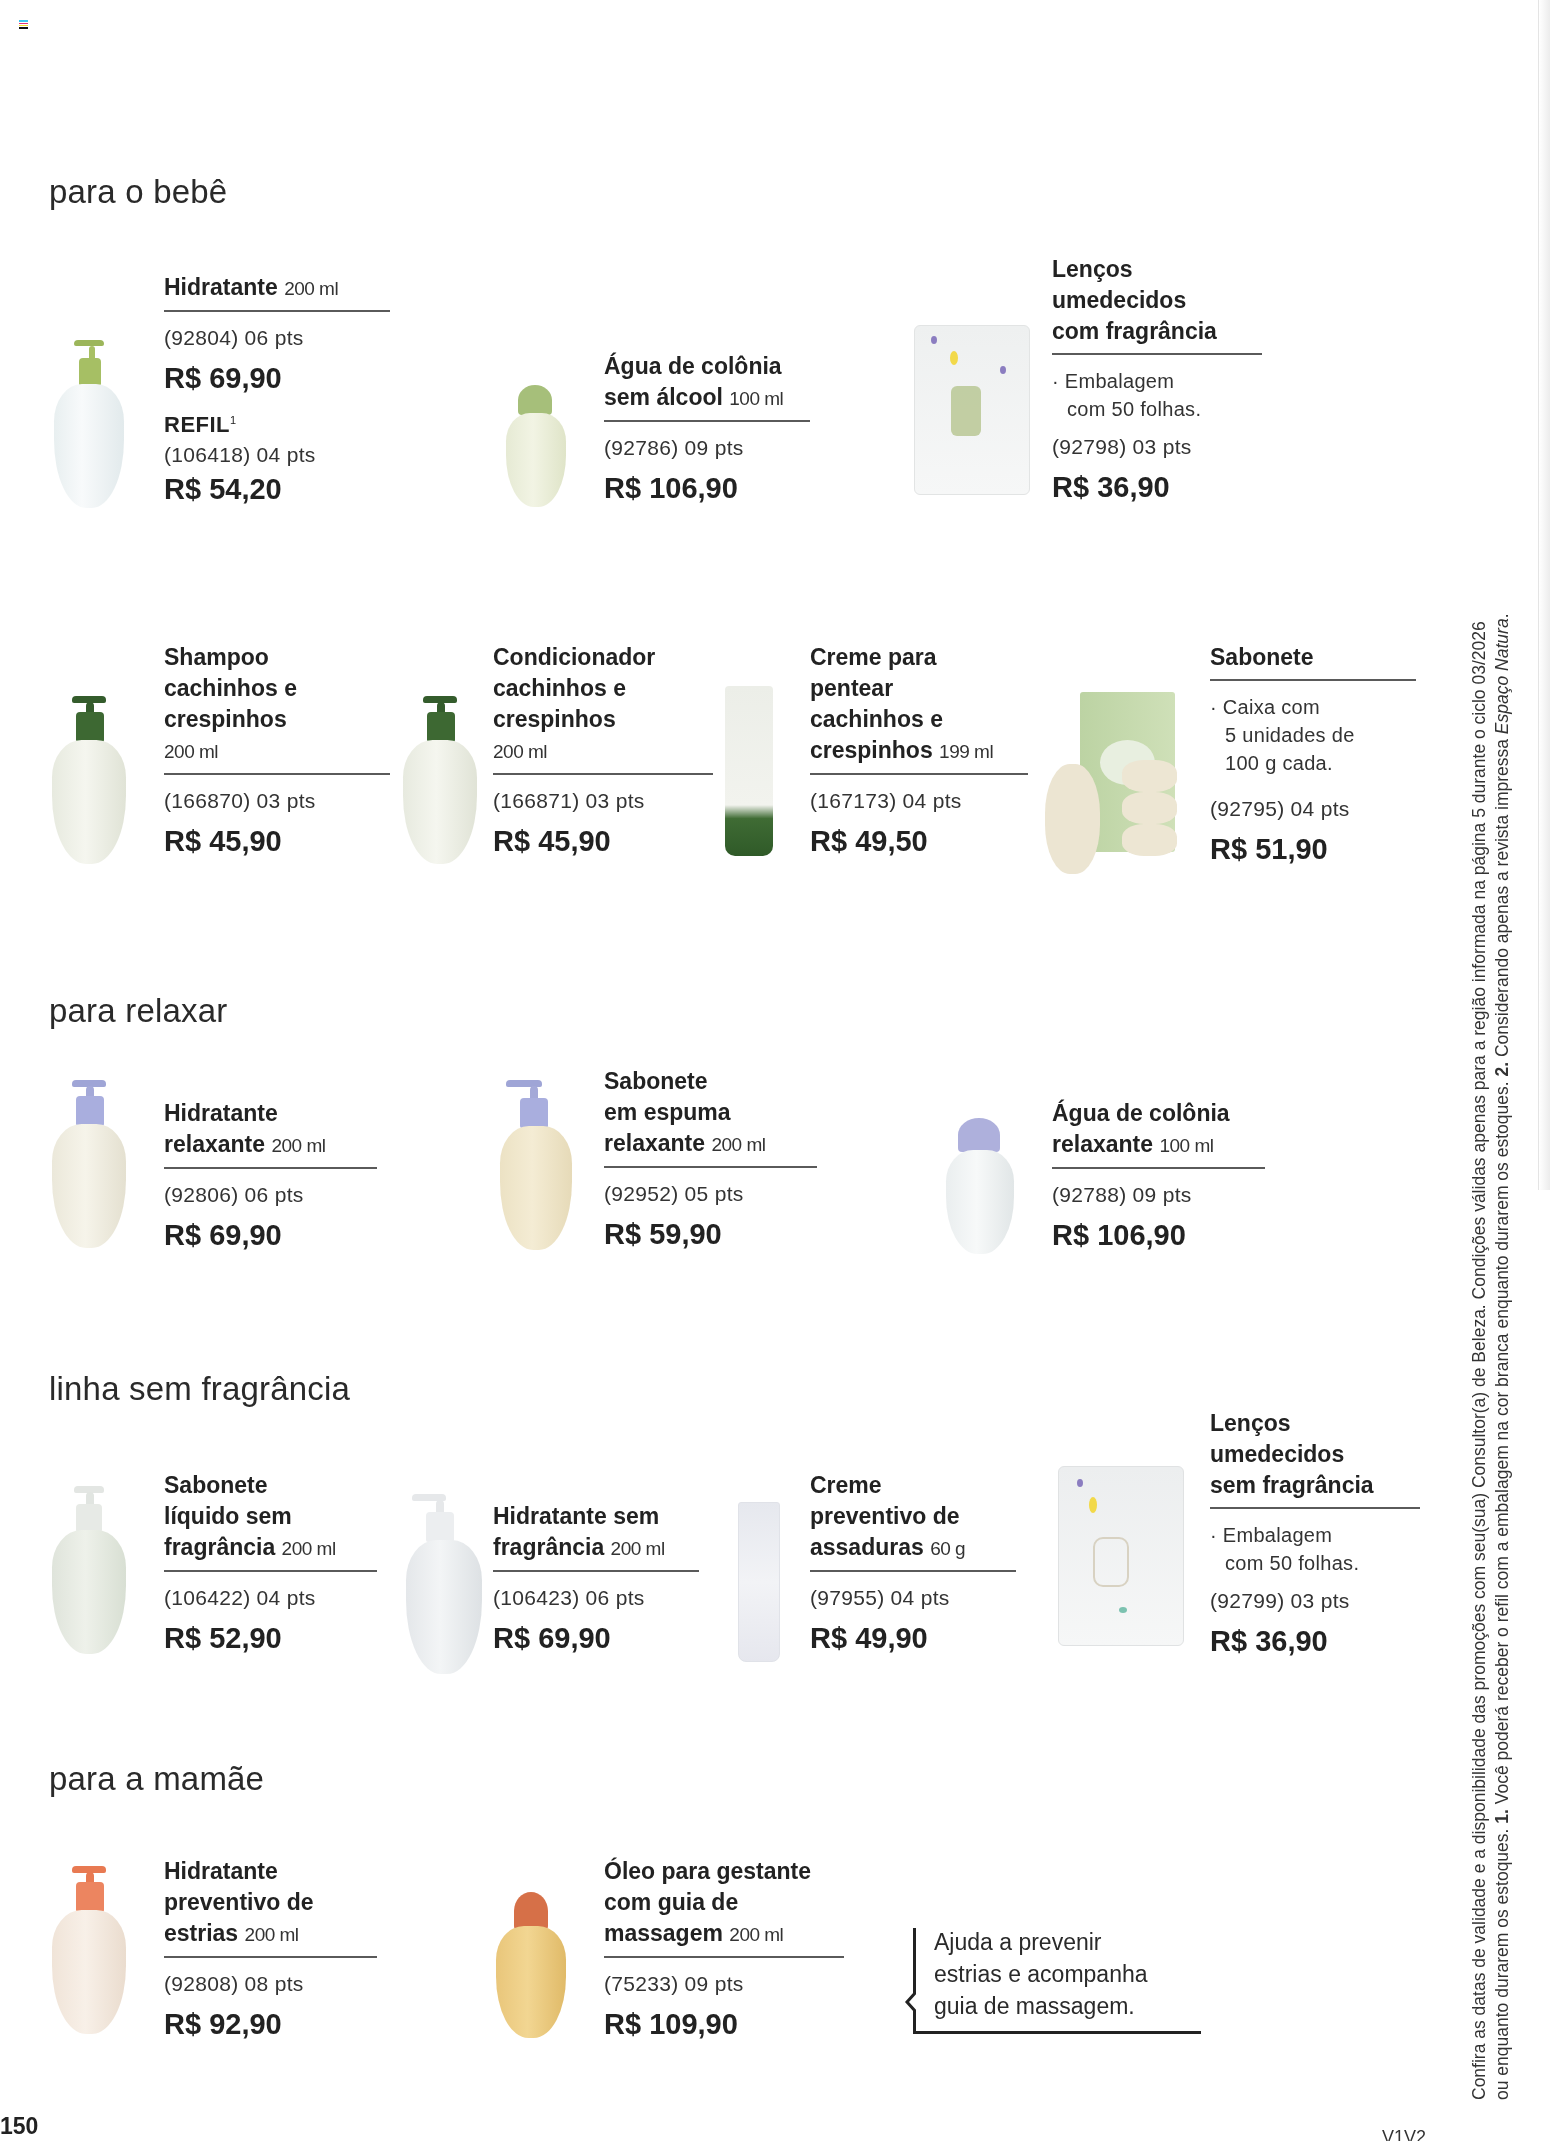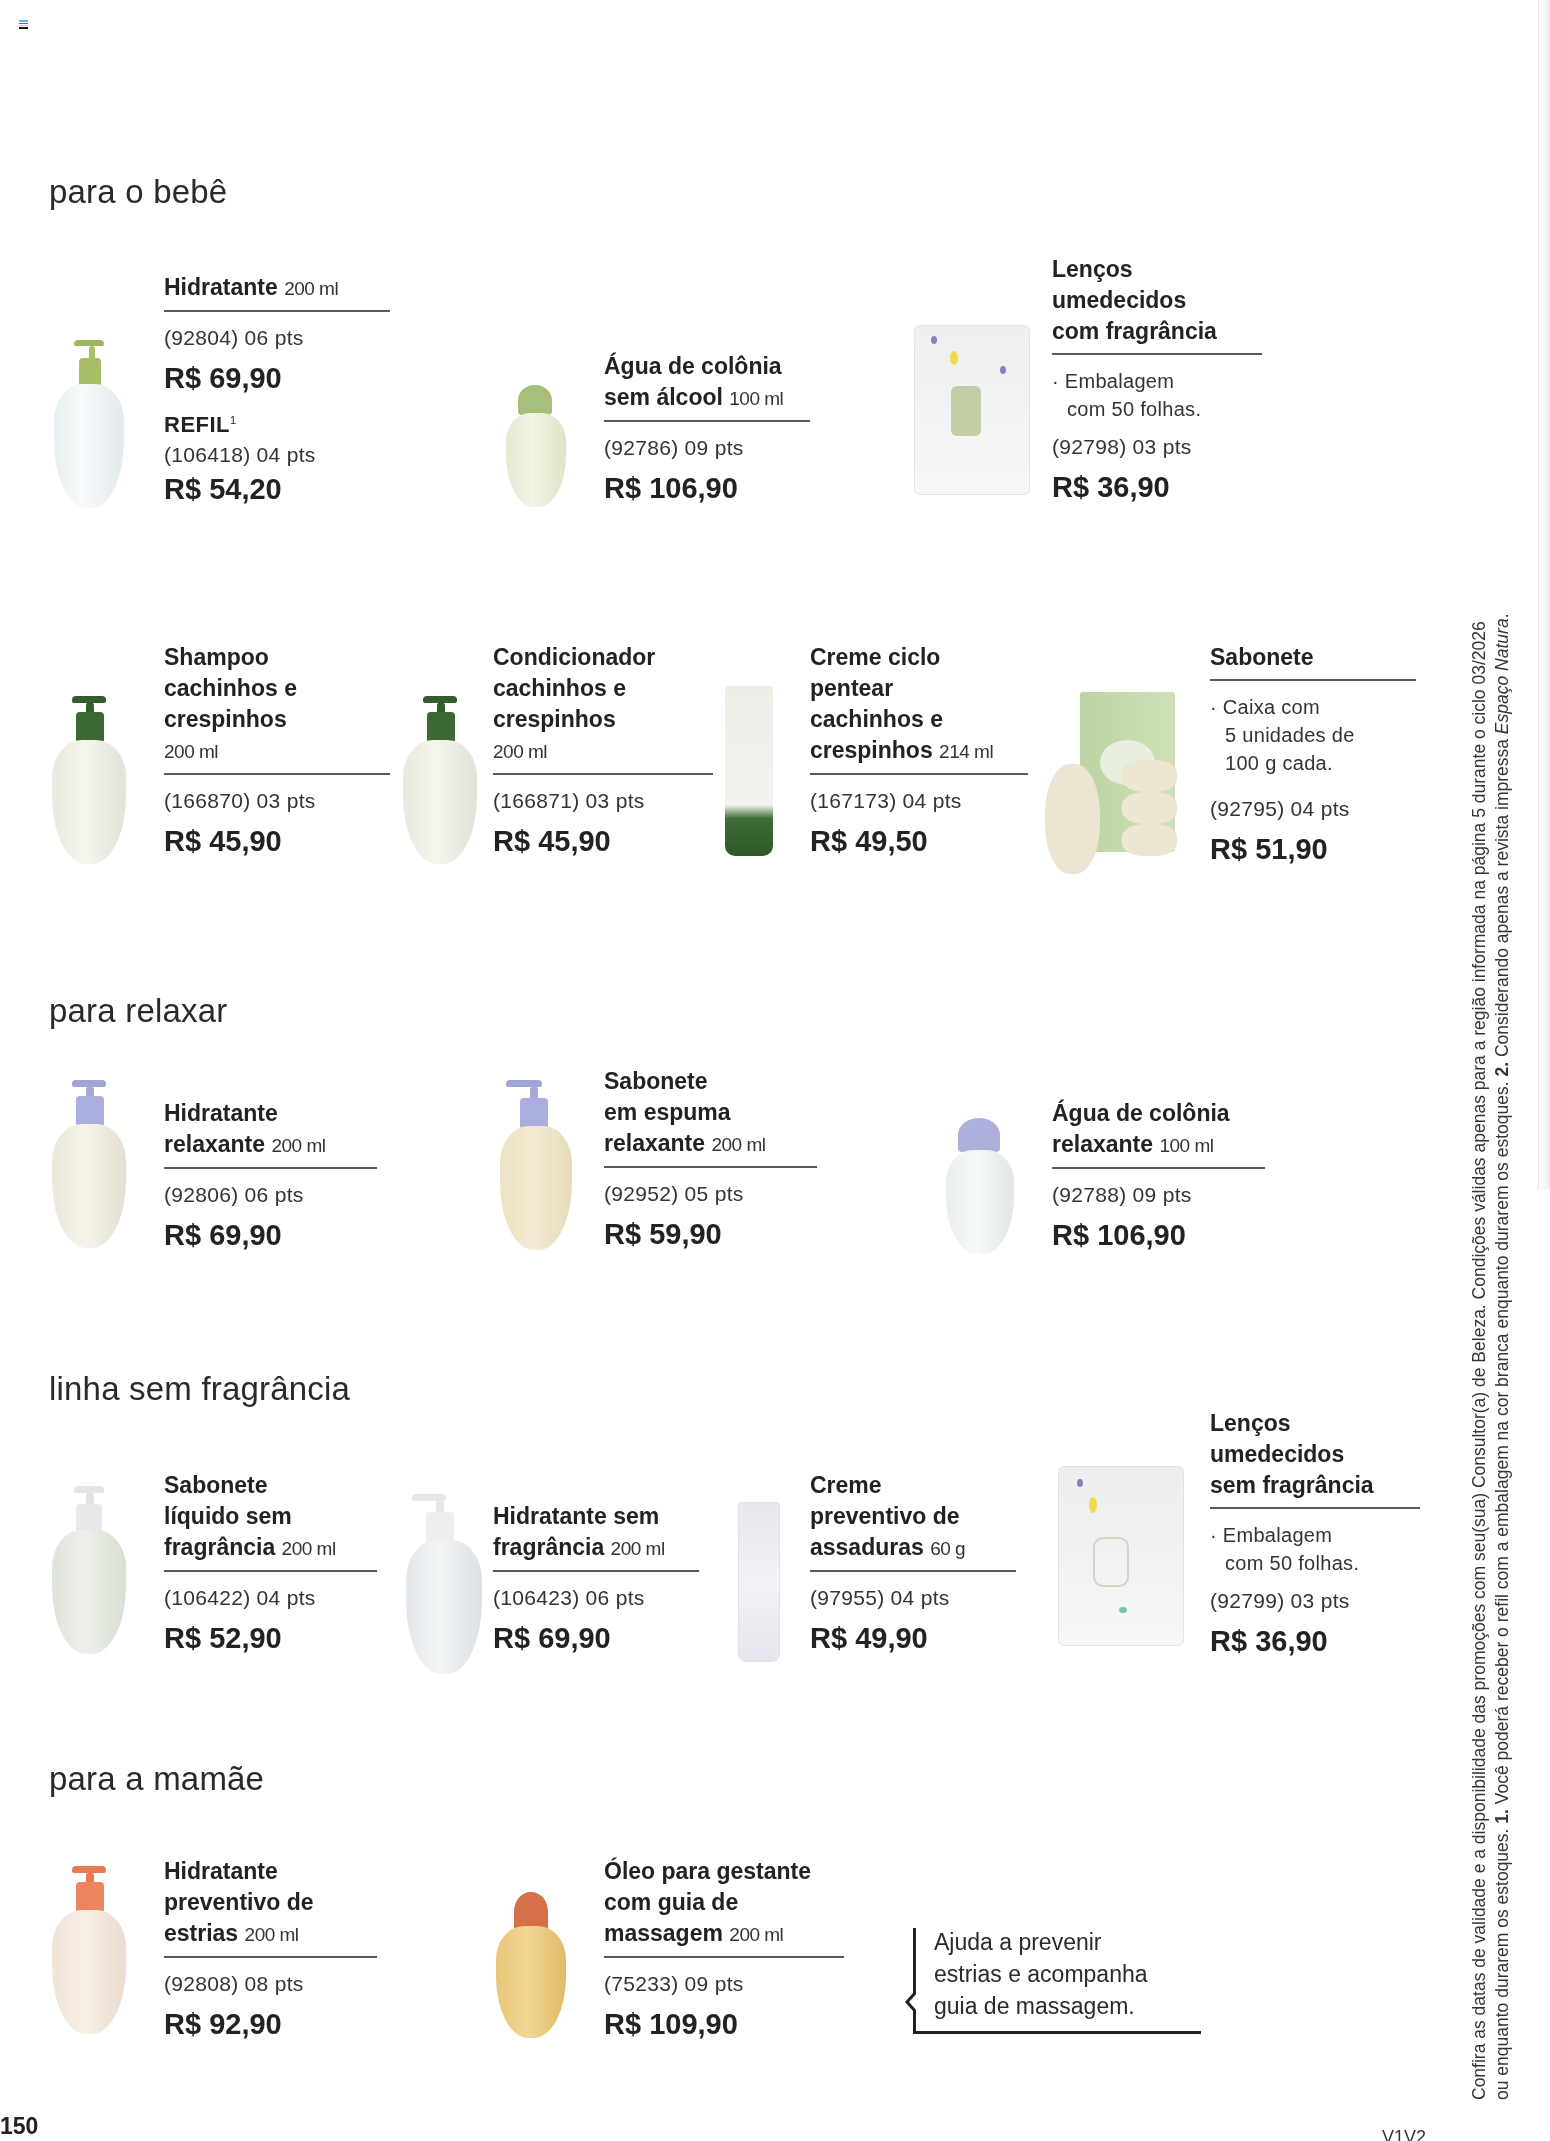--- a/index.html
+++ b/index.html
@@ -118,21 +118,21 @@
 </div>
 <div class="product" style="left:493px;top:642px;width:220px">
   <div class="name"><span>Condicionador</span><br><span>cachinhos e</span><br><span>crespinhos</span><br><span class="size">200 ml</span></div>
   <div class="rule"></div>
   <div class="code">(166871) 03 pts</div>
   <div class="price">R$ 45,90</div>
 </div>
 
 <div class="img" style="left:725px;top:686px;width:48px;height:170px;border-radius:4px 4px 10px 10px;background:linear-gradient(180deg,#eceee8 0,#f2f3ee 70%,#3f6b34 78%,#2f5a28 100%)"></div>
 <div class="product" style="left:810px;top:642px;width:218px">
-  <div class="name"><span>Creme ciclo</span><br><span>pentear</span><br><span>cachinhos e</span><br><span>crespinhos</span> <span class="size">214 ml</span></div>
+  <div class="name"><span>Creme para</span><br><span>pentear</span><br><span>cachinhos e</span><br><span>crespinhos</span> <span class="size">199 ml</span></div>
   <div class="rule"></div>
   <div class="code">(167173) 04 pts</div>
   <div class="price">R$ 49,50</div>
 </div>
 
 <div class="img" style="left:1040px;top:680px;width:170px;height:230px">
   <div style="position:absolute;left:40px;top:12px;width:95px;height:160px;background:linear-gradient(90deg,#bcd3a3,#cfe0b8);border-radius:3px"></div>
   <div style="position:absolute;left:60px;top:60px;width:55px;height:45px;background:#e8efe0;border-radius:50%"></div>
   <div style="position:absolute;left:5px;top:84px;width:55px;height:110px;background:#ece5d2;border-radius:45%"></div>
   <div style="position:absolute;left:82px;top:80px;width:55px;height:32px;background:#ede6d3;border-radius:40%"></div>

